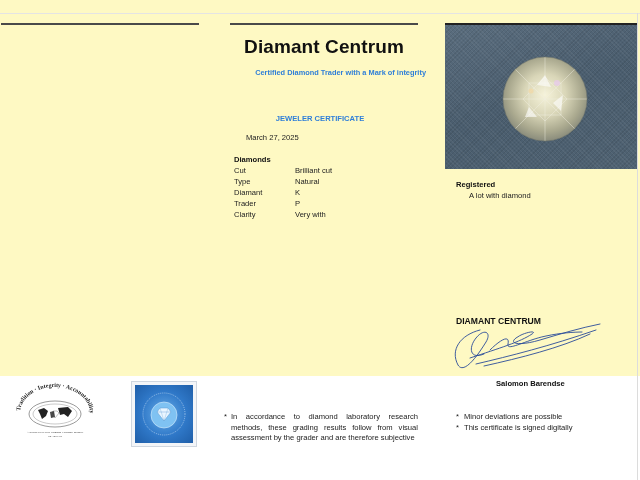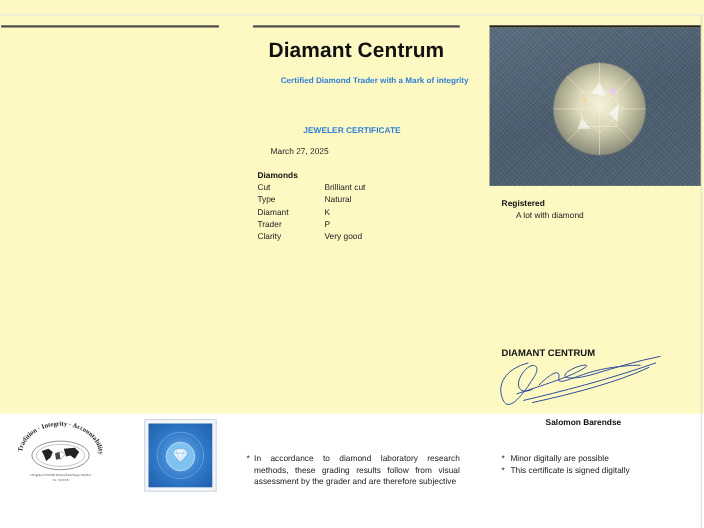--- a/index.html
+++ b/index.html
@@ -142,21 +142,21 @@
     <div class="spec-row">
       <span class="k">Diamant</span>
       <span class="v">K</span>
     </div>
     <div class="spec-row">
       <span class="k">Trader</span>
       <span class="v">P</span>
     </div>
     <div class="spec-row">
       <span class="k">Clarity</span>
-      <span class="v">Very good</span>
+      <span class="v">Very with</span>
     </div>
   </div>
 
   <div class="diamond-photo">
     <svg width="192" height="146" viewBox="0 0 192 146">
       <defs>
         <radialGradient id="dg" cx="50%" cy="45%" r="55%">
           <stop offset="0%" stop-color="#f6f3da"></stop>
           <stop offset="45%" stop-color="#d9d6b8"></stop>
           <stop offset="80%" stop-color="#a9a88e"></stop>
@@ -194,21 +194,21 @@
       <path d="M26 44 C 60 36, 100 26, 146 10"></path>
       <path d="M40 30 C 50 20, 60 14, 58 24 C 56 32, 76 20, 96 16 C 110 13, 124 12, 132 12"></path>
       <path d="M34 46 C 70 38, 110 28, 140 14"></path>
     </g>
   </svg>
   <div class="signer">Salomon Barendse</div>
 
   <div class="notes-right">
     <div class="note">
       <span class="star">*</span>
-      <span>Minor digitally are possible</span>
+      <span>Minor deviations are possible</span>
     </div>
     <div class="note">
       <span class="star">*</span>
       <span>This certificate is signed digitally</span>
     </div>
   </div>
 
   <div class="note-mid">
     <span class="star">*</span>
     <span class="txt">In accordance to diamond laboratory research methods, these grading results follow from visual assessment by the grader and are therefore subjective</span>

